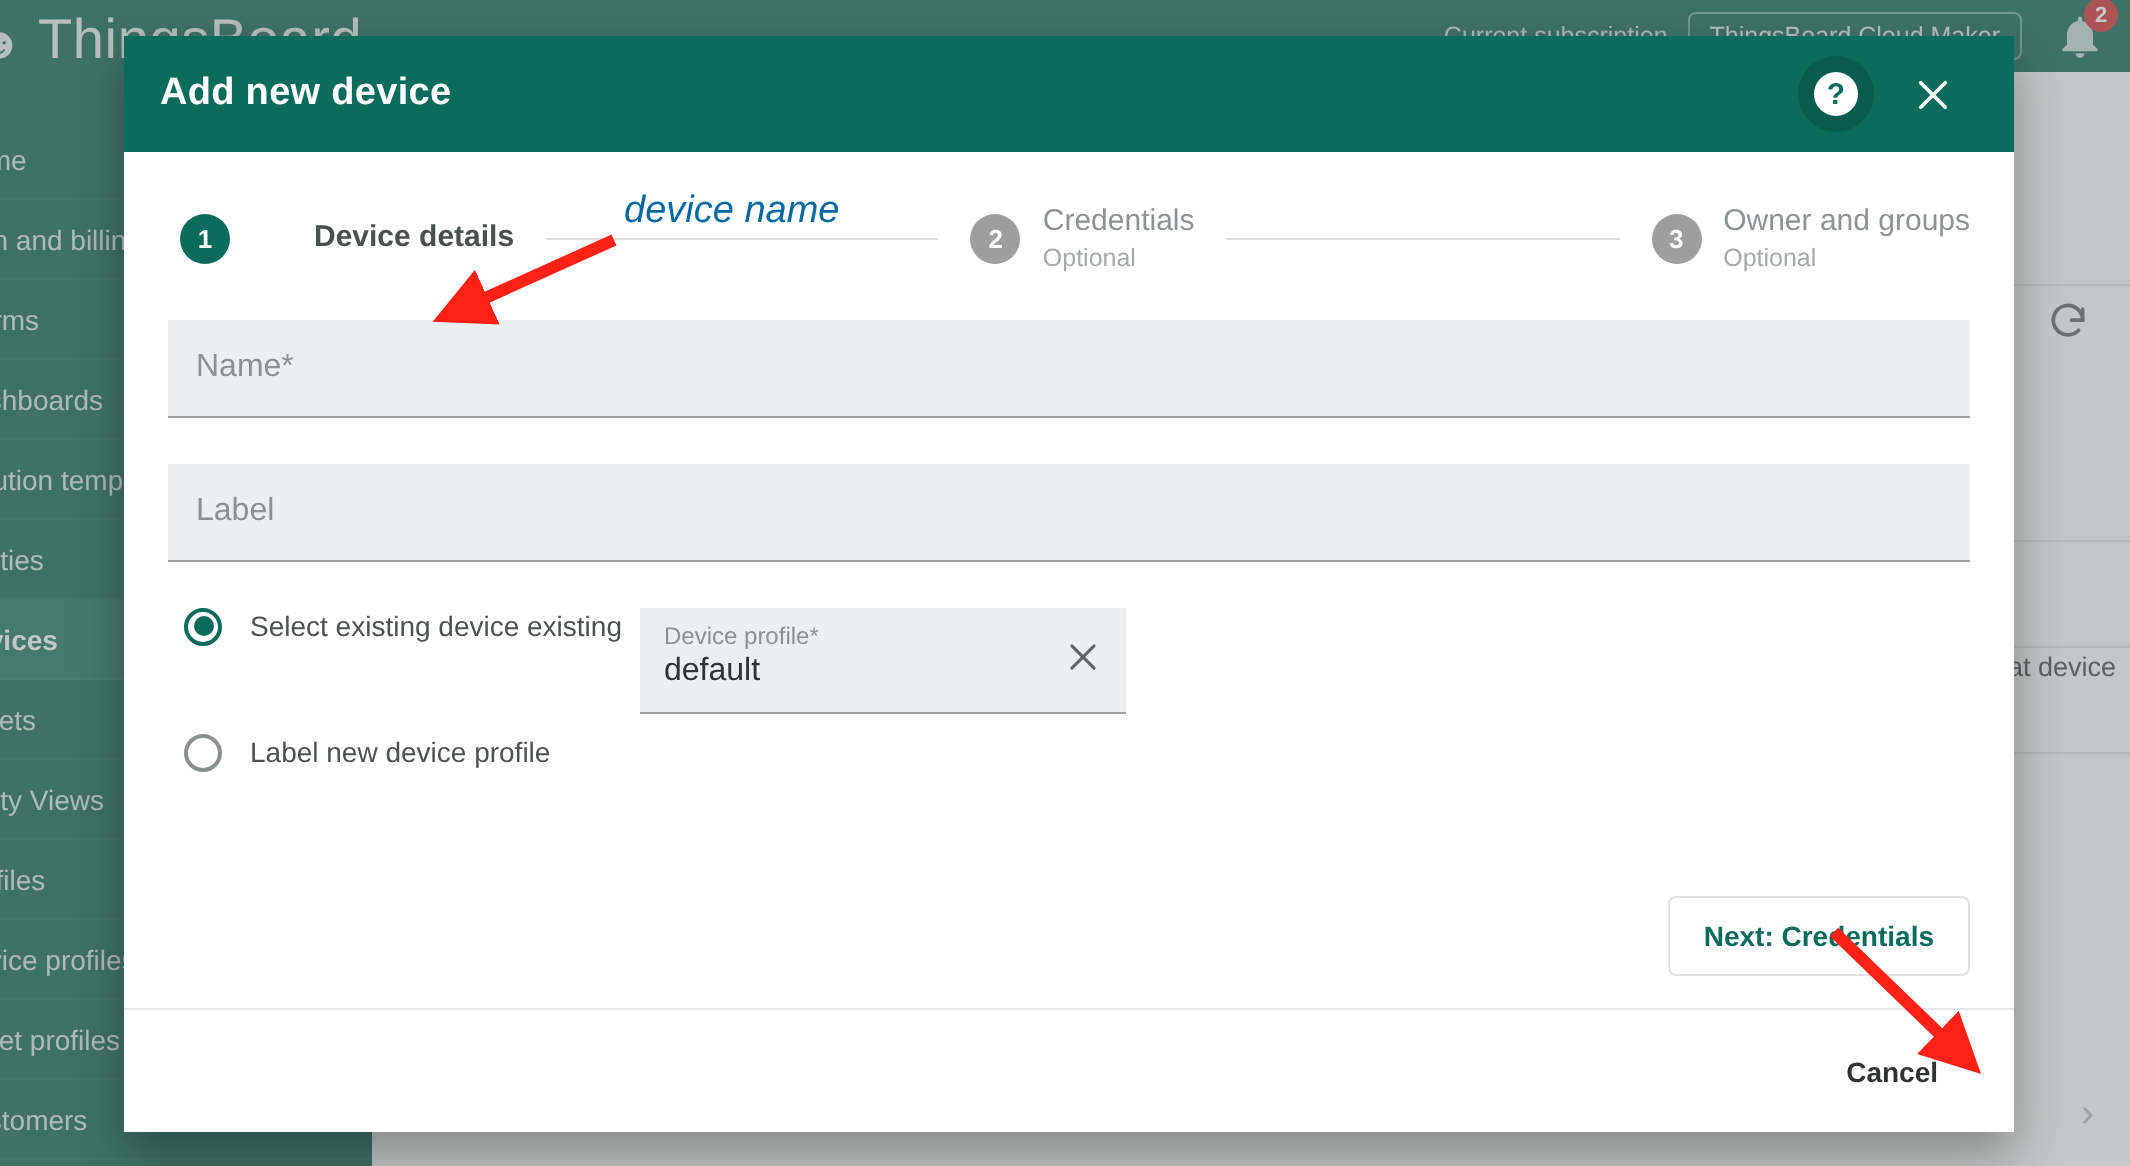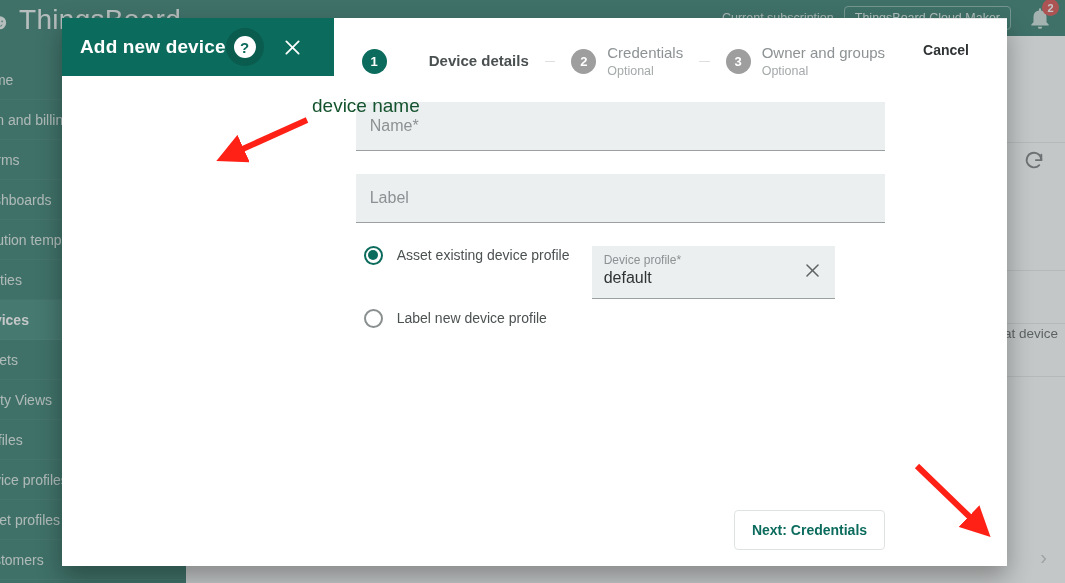--- a/index.html
+++ b/index.html
@@ -130,20 +130,21 @@
   }
 
   
   .dialog {
     position: absolute;
     left: 62px; top: 18px;
     width: 945px; height: 548px;
     background: #ffffff;
     box-shadow: 0 11px 24px rgba(0,0,0,0.32);
     display: flex;
+    flex-direction: column;
     overflow: hidden;
   }
 
   .dlg-header {
     height: 58px;
     background: #0b6b5c;
     display: flex;
     align-items: center;
     padding: 0 16px 0 18px;
     flex: none;
@@ -317,24 +318,25 @@
     font-weight: 700;
     border-radius: 4px;
     padding: 11px 26px;
     cursor: pointer;
     font-family: inherit;
   }
 
   
   .anno-text {
     position: absolute;
-    color: #14532d;
+    color: #0369a1;
     font-size: 19px;
     white-space: nowrap;
     pointer-events: none;
+    font-style: italic;
   }
   .anno-svg {
     position: absolute;
     left: 0; top: 0;
     width: 1065px; height: 583px;
     pointer-events: none;
   }
 </style>
 </head>
 <body>
@@ -468,21 +470,21 @@
       <div class="field">
         <span class="field-placeholder">Label</span>
       </div>
 
       <div class="radio-area">
         <div class="radio-col">
           <div class="radio-row checked">
             <span class="radio-outer">
                 <span class="radio-inner"></span>
               </span>
-            <span class="radio-label">Asset existing device profile</span>
+            <span class="radio-label">Select existing device existing</span>
           </div>
           <div class="radio-row">
             <span class="radio-outer">
                 <span class="radio-inner"></span>
               </span>
             <span class="radio-label">Label new device profile</span>
           </div>
         </div>
 
         <div class="profile-select">

